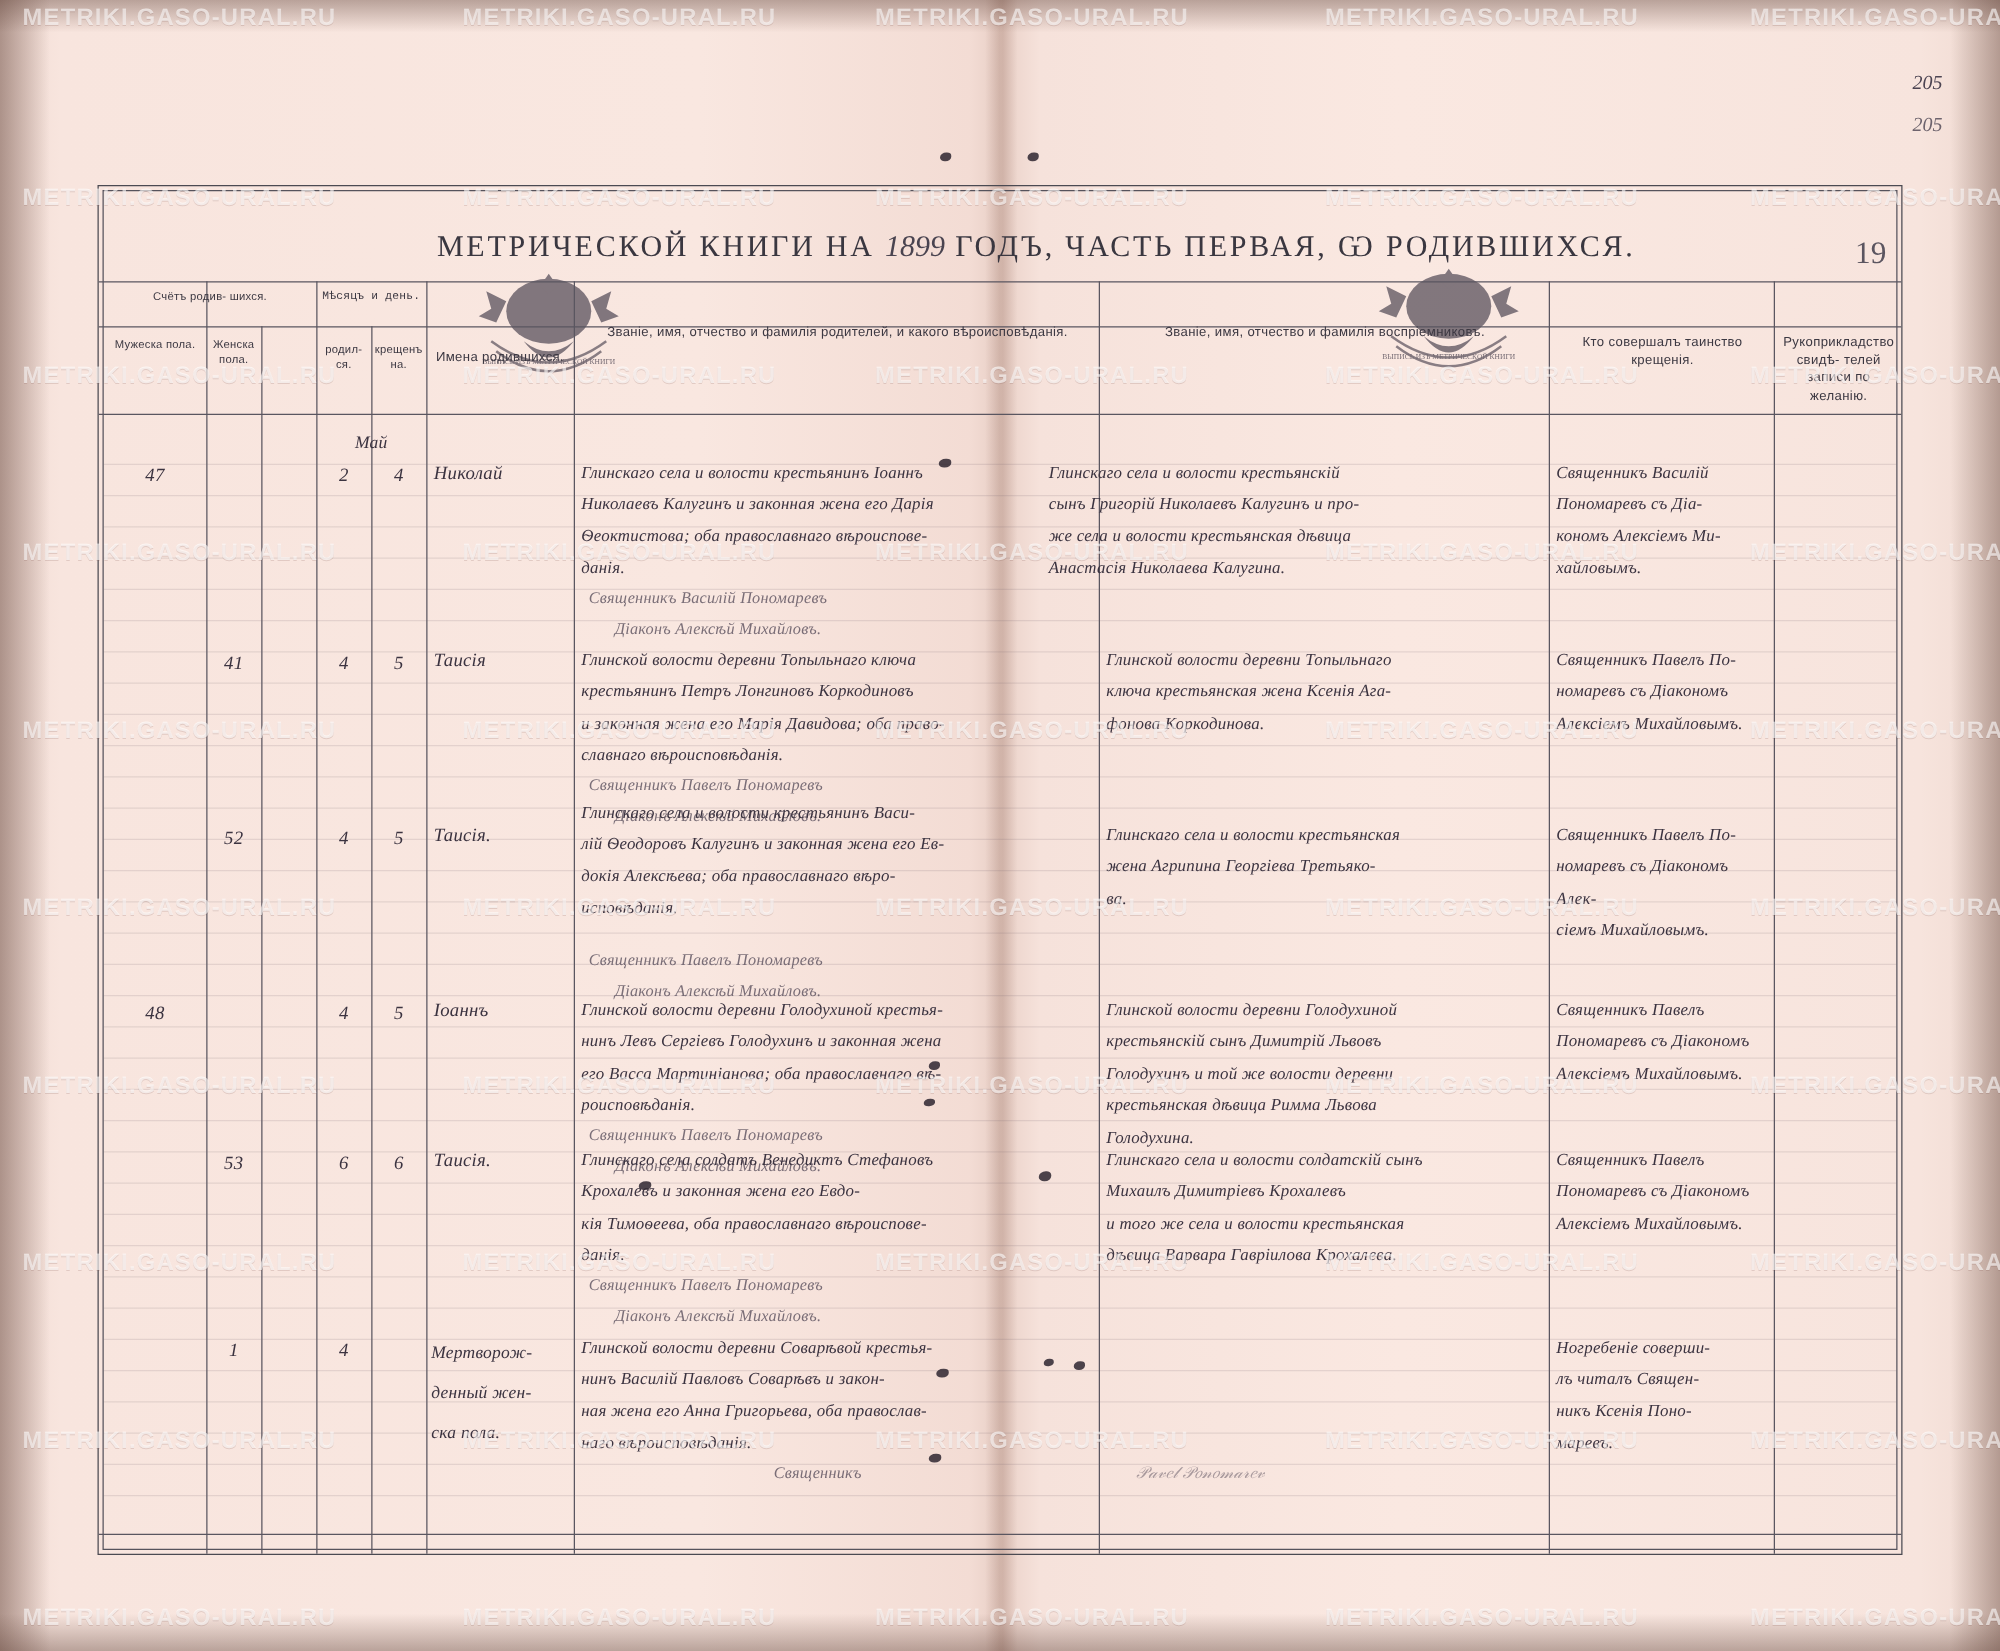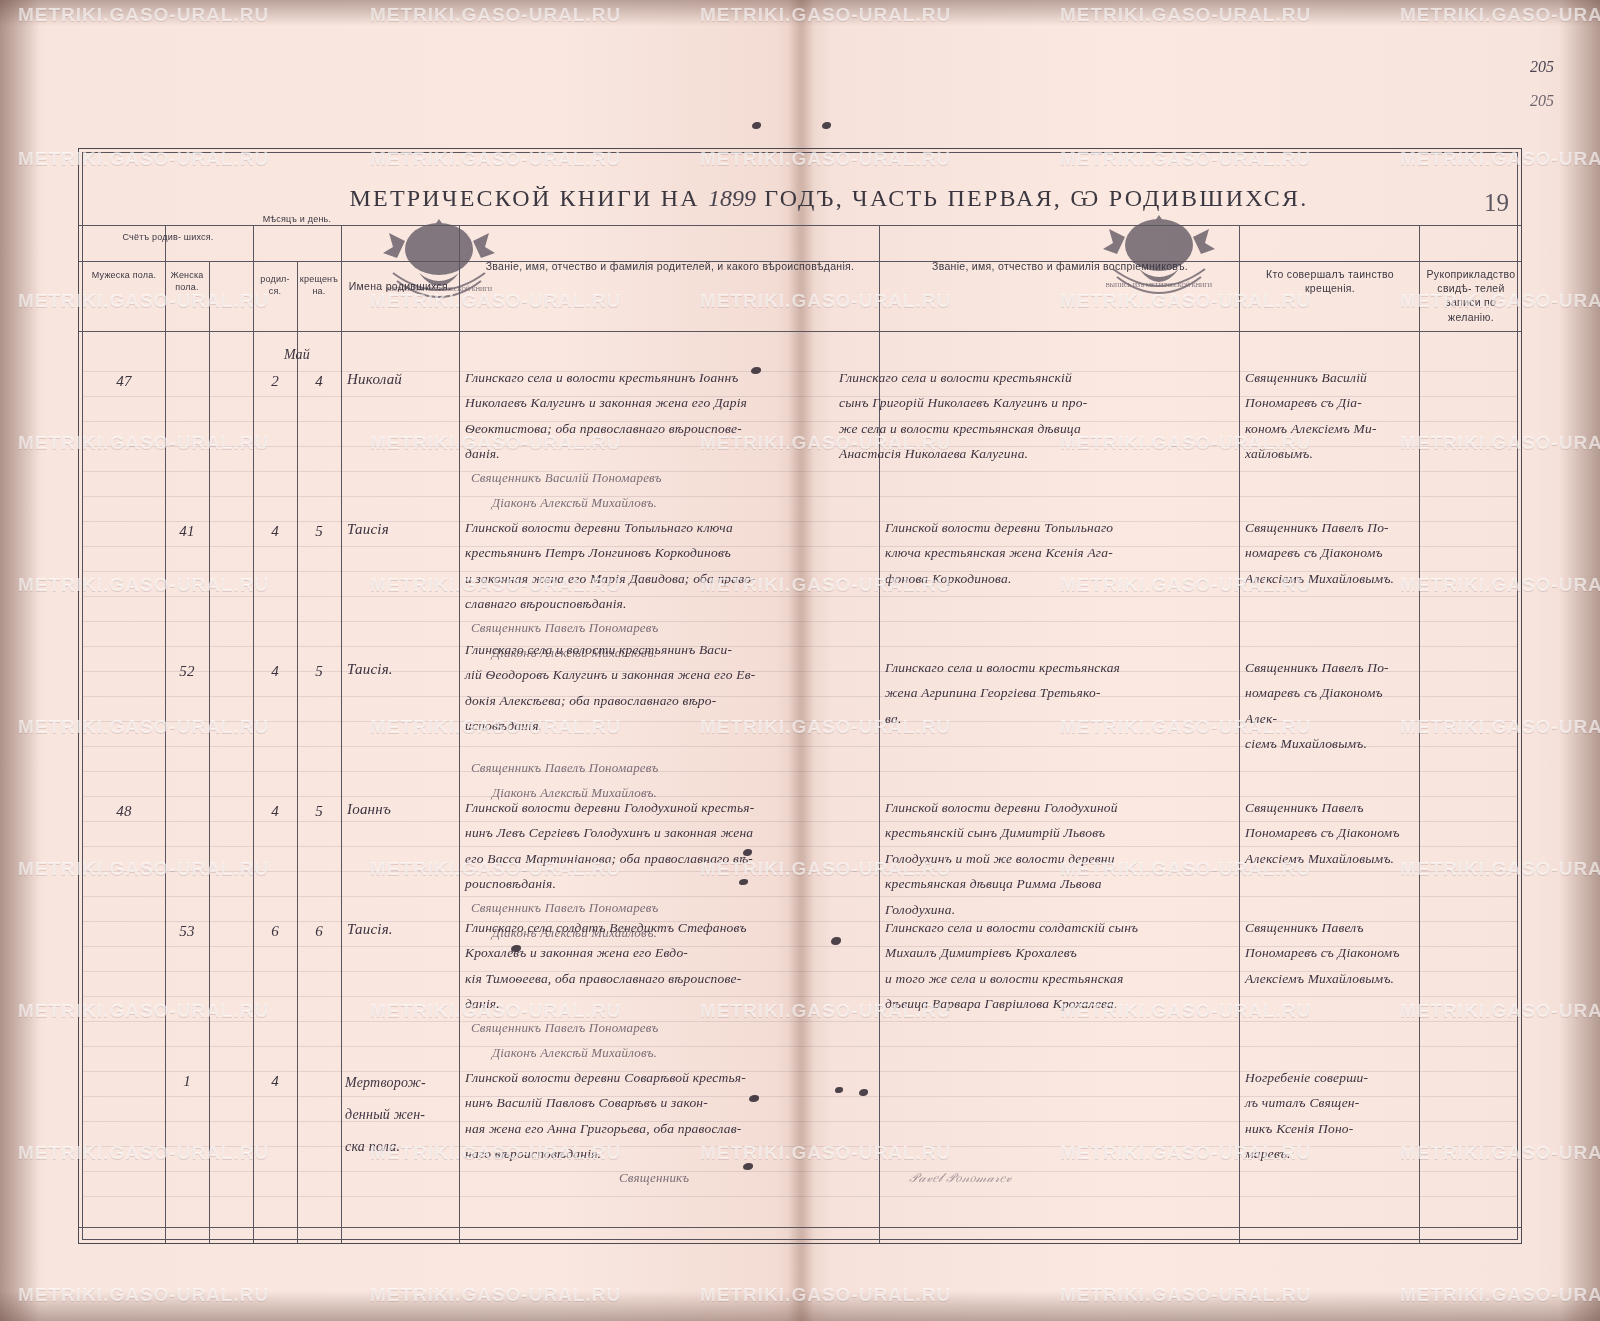--- a/index.html
+++ b/index.html
@@ -260,21 +260,21 @@
     <div class="vrule" style="left:800px; top:76px;"></div>
     <div class="vrule" style="left:1160px;top:76px;"></div>
     <div class="vrule" style="left:1340px;top:76px;"></div>
 
     <div class="colhead small" style="left:6px;  top:82px;  width:166px;">Счётъ родив-
 шихся.</div>
     <div class="colhead small" style="left:6px;  top:120px; width:78px;">Мужеска
 пола.</div>
     <div class="colhead small" style="left:88px; top:120px; width:40px;">Женска
 пола.</div>
-    <div class="colhead small" style="left:176px;top:64px;  width:84px;">Мѣсяцъ
+    <div class="colhead small" style="left:176px;top:82px;  width:84px;font-family:Liberation Mono, monospace;">Мѣсяцъ
 и день.</div>
     <div class="colhead small" style="left:176px;top:124px; width:40px;">родил-
 ся.</div>
     <div class="colhead small" style="left:220px;top:124px; width:40px;">крещенъ
 на.</div>
     <div class="colhead" style="left:264px;top:130px; width:114px;">Имена родившихся.</div>
     <div class="colhead" style="left:384px;top:110px; width:414px;">Званіе, имя, отчество и фамилія родителей, и какого
 вѣроисповѣданія.</div>
     <div class="colhead" style="left:804px;top:110px; width:354px;">Званіе, имя, отчество и фамилія
 воспріемниковъ.</div>

